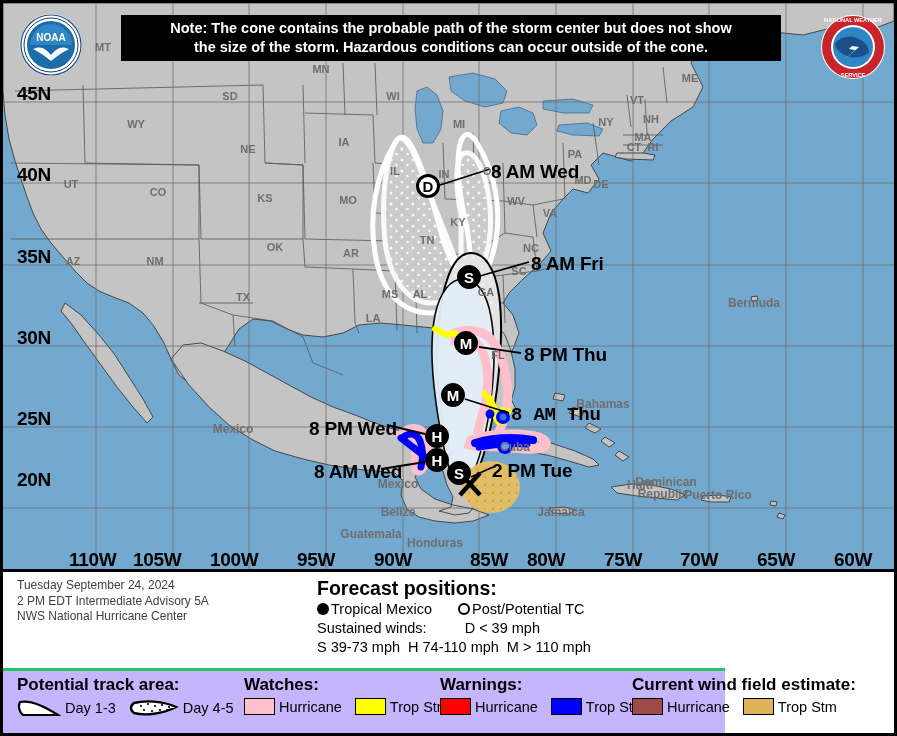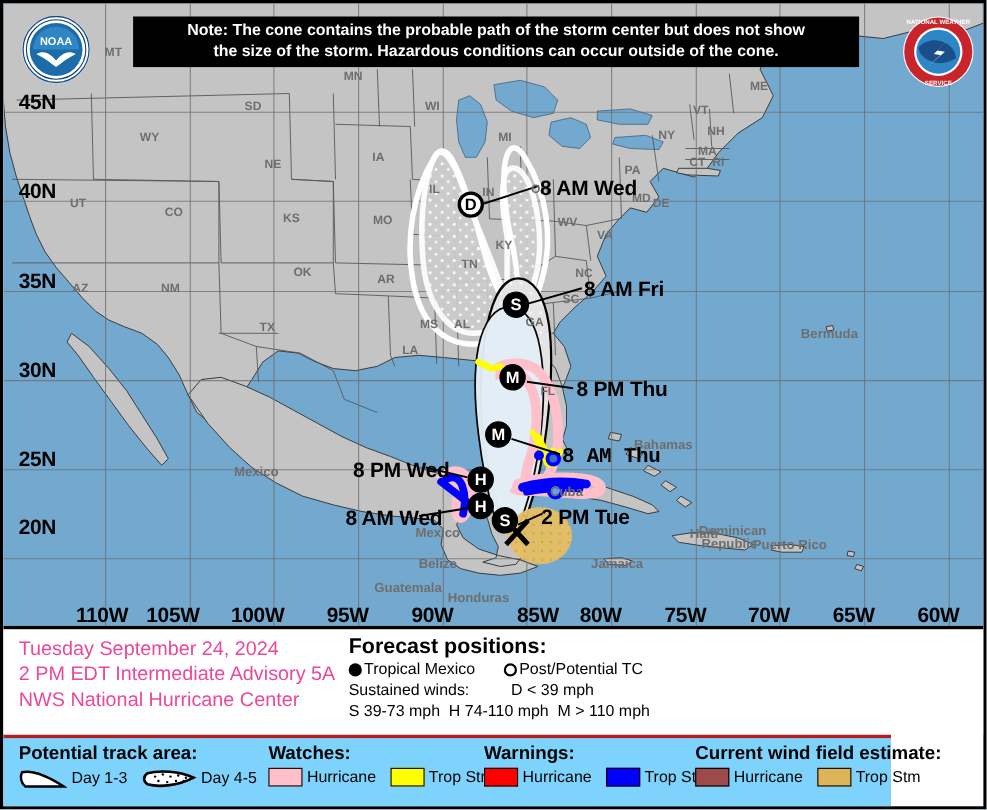--- a/index.html
+++ b/index.html
@@ -131,22 +131,22 @@
   .info-title {
     font-family: "Liberation Sans", sans-serif;
     font-size: 19.5px;
     font-weight: 700;
     color: #000;
     line-height: 1.12;
     white-space: nowrap;
   }
   .info-line {
     font-family: "Liberation Sans", sans-serif;
-    font-size: 18px;
-    color: #ec4899;
+    font-size: 12px;
+    color: #404040;
     line-height: 1.3;
     white-space: nowrap;
   }
   .fc-row {
     display: flex;
     align-items: center;
     font-family: "Liberation Sans", sans-serif;
     font-size: 14.5px;
     line-height: 1.3;
     white-space: nowrap;
@@ -160,24 +160,24 @@
     background: #fff; border: 2.4px solid #000;
     box-sizing: border-box; display: inline-block; margin-right: 2px;
   }
   .fc-gap { display:inline-block; width: 26px; }
   .fc-gap2 { display:inline-block; width: 38px; }
 
   
   #legend-panel {
     position: absolute;
     left: 0; top: 665px;
-    width: 807px;
+    width: 722px;
     height: 65px;
-    background: #7dd3fc;
-    border-top: 3px solid #b91c1c;
+    background: #c4b5fd;
+    border-top: 3px solid #22c55e;
     box-sizing: border-box;
   }
   .legend-group { position: absolute; top: 4px; }
   .legend-head {
     font-family: "Liberation Sans", sans-serif;
     font-size: 17px;
     font-weight: 700;
     color: #000;
     white-space: nowrap;
     margin-bottom: 3px;
@@ -518,21 +518,21 @@
     <div id="forecast-layer">
         <div class="fc-marker open" style="left: 413px; top: 171px;">D</div>
         <div class="time-label" style="left: 488px; top: 158px;">8 AM Wed</div>
         <div class="fc-marker" style="left: 454px; top: 262px;">S</div>
         <div class="time-label" style="left: 528px; top: 250px;">8 AM Fri</div>
         <div class="fc-marker" style="left: 451px; top: 328px;">M</div>
         <div class="time-label" style="left: 521px; top: 341px;">8 PM Thu</div>
         <div class="fc-marker" style="left: 438px; top: 380px;">M</div>
         <div class="time-label" style="left: 508px; top: 401px; font-family: Liberation Mono, monospace;">8 AM Thu</div>
         <div class="fc-marker" style="left: 422px; top: 421px;">H</div>
-        <div class="time-label" style="left: 306px; top: 415px; margin-left: 12px;">8 PM Wed</div>
+        <div class="time-label" style="left: 306px; top: 415px;">8 PM Wed</div>
         <div class="fc-marker" style="left: 422px; top: 445px;">H</div>
         <div class="time-label" style="left: 311px; top: 458px;">8 AM Wed</div>
         <div class="fc-marker" style="left: 444px; top: 458px;">S</div>
         <div class="time-label" style="left: 489px; top: 457px;">2 PM Tue</div>
       </div>
 
     <div id="note-banner">
       <div>Note: The cone contains the probable path of the storm center but does not show</div>
       <div>the size of the storm. Hazardous conditions can occur outside of the cone.</div>
     </div>

